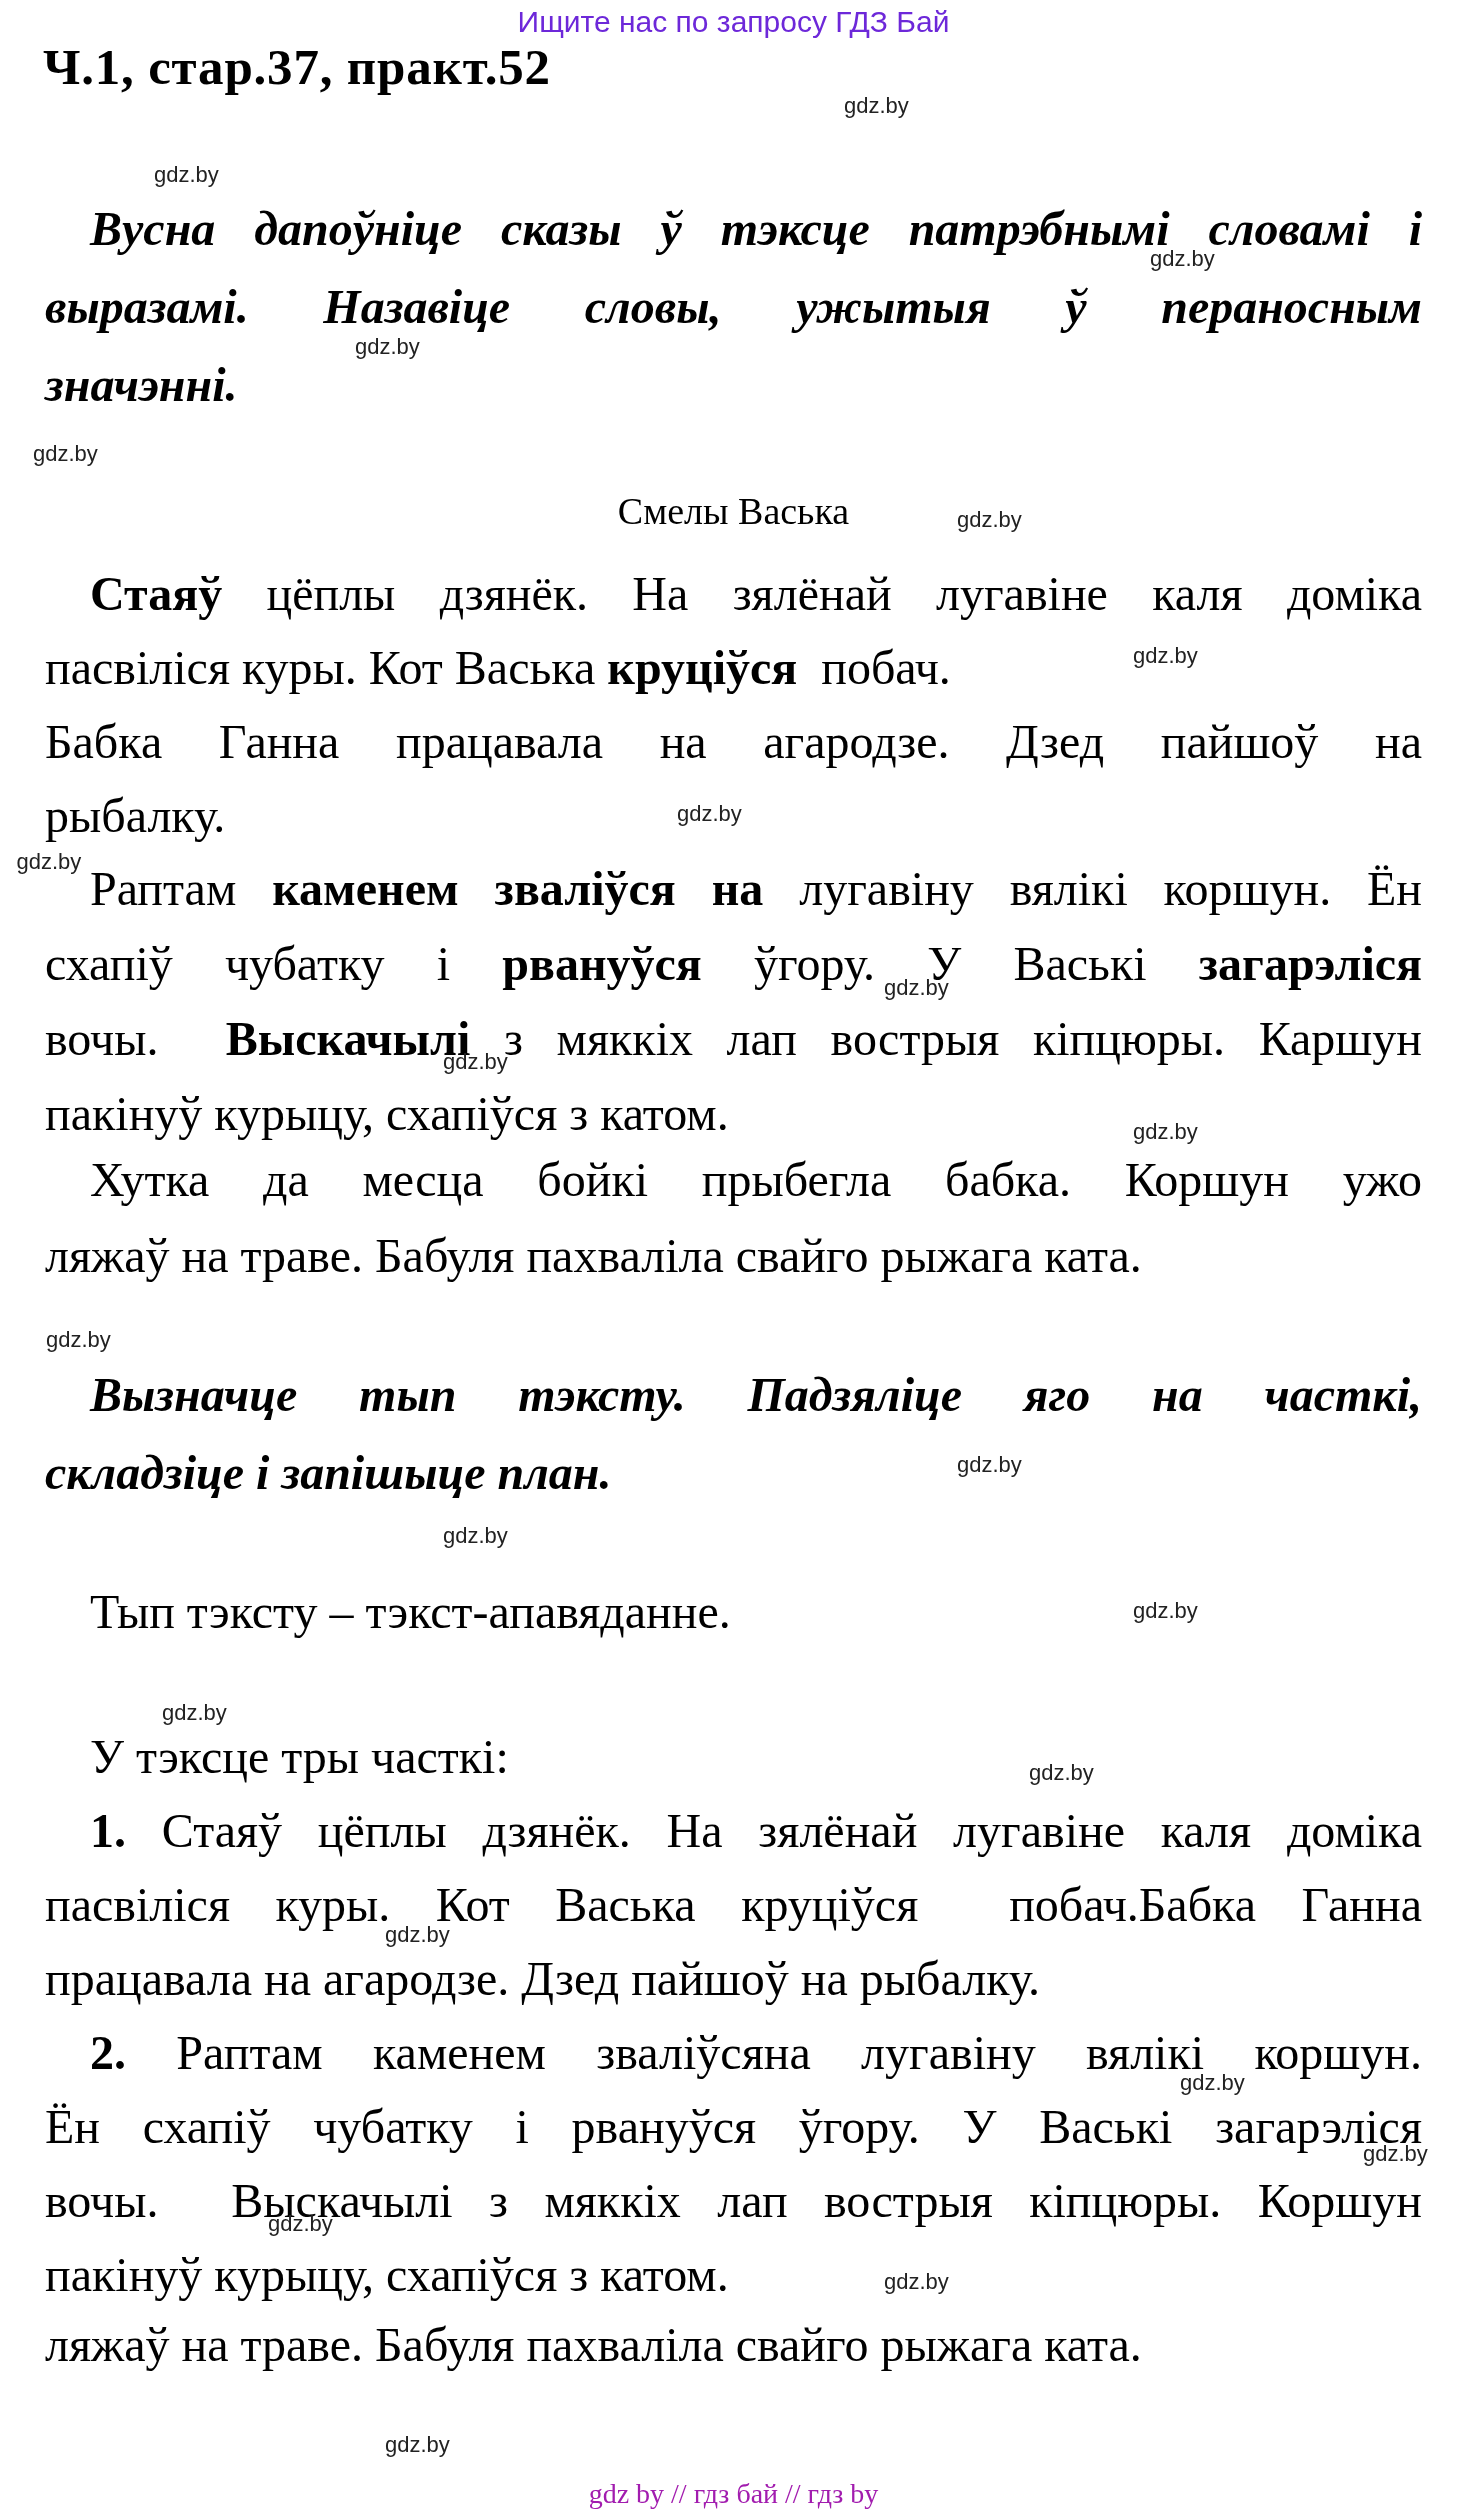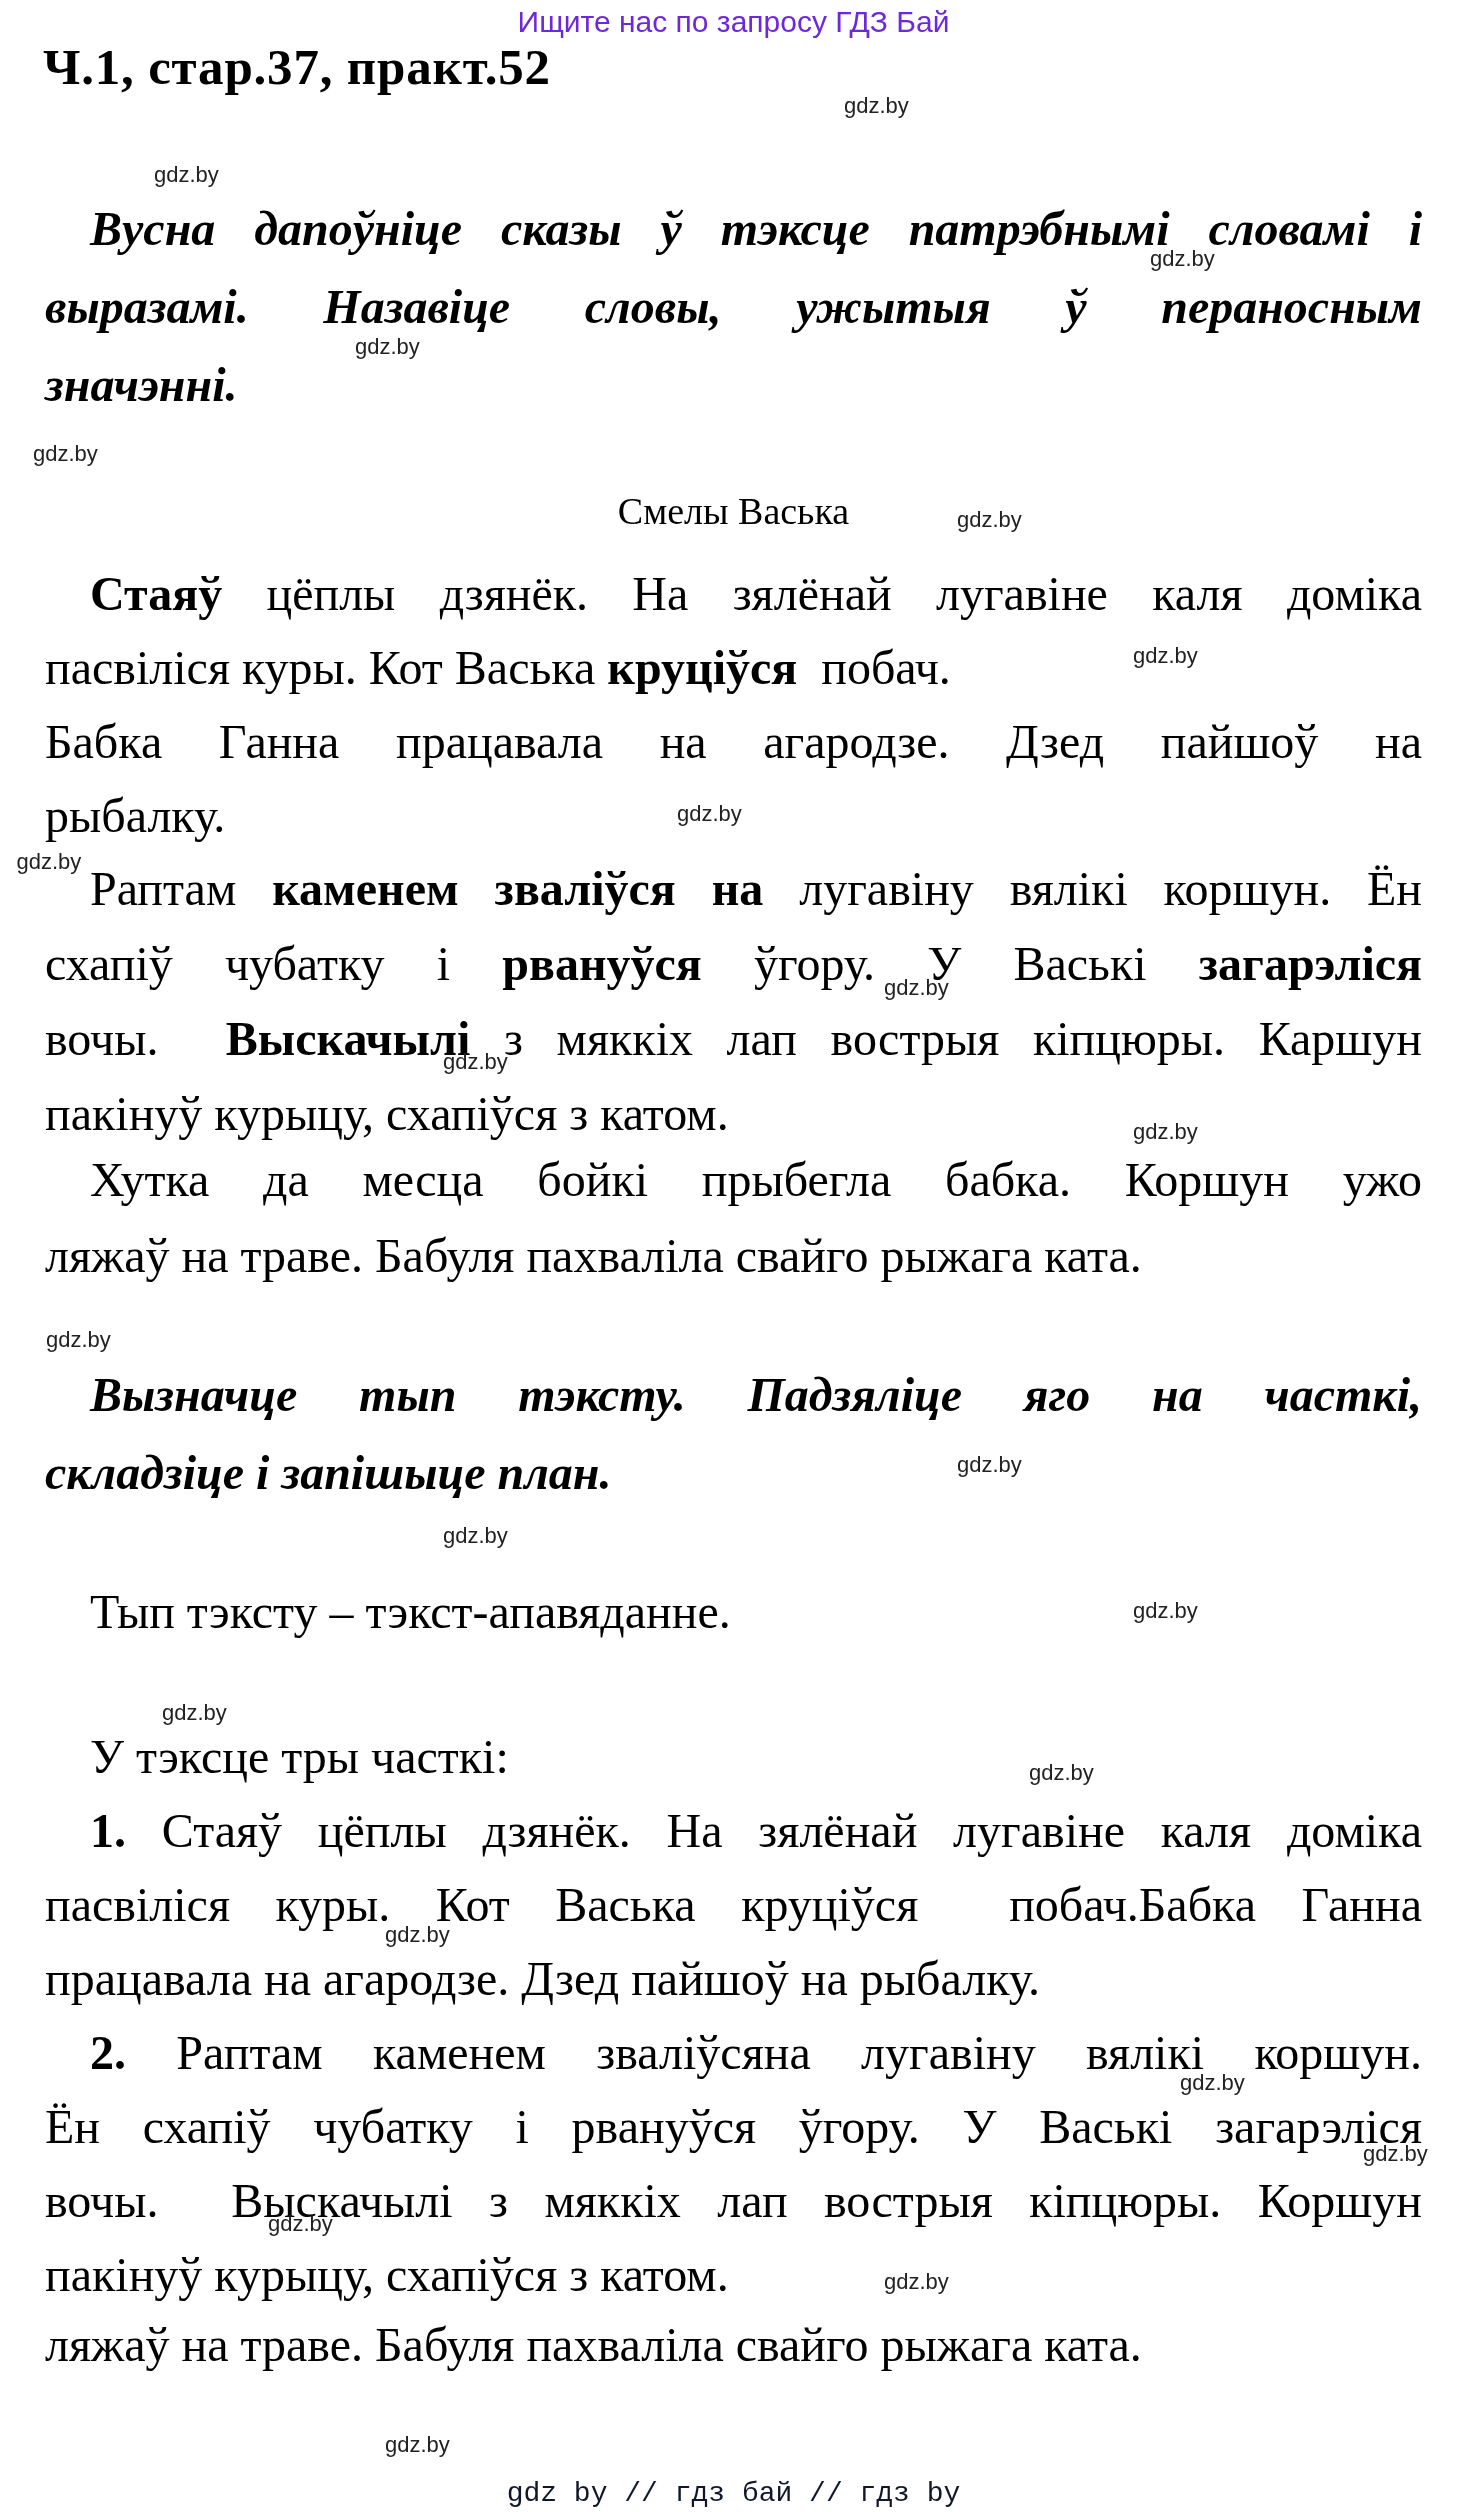--- a/index.html
+++ b/index.html
@@ -36,21 +36,21 @@
   #answer-head{top:1720px;}
   #num-1{top:1794px;}       #num-1 .line{line-height:74px;}
   #num-2{top:2016px;}       #num-2 .line{line-height:74px;}
   #num-3{top:2308px;}       #num-3 .line{line-height:73px;}
   .wm{
     position:absolute;font-family:"Liberation Sans",sans-serif;
     font-size:22px;color:#222;white-space:nowrap;
   }
   .site-footer{
     position:absolute;top:2478px;left:0;width:100%;text-align:center;
-    font-family:Liberation Mono, monospace;font-size:28px;color:#0f172a;
+    font-family:Liberation Serif, serif;font-size:28px;color:#a21caf;
   }
 </style>
 </head>
 <body>
 
 <div class="promo">Ищите нас по запросу ГДЗ Бай</div>
 
 <div class="doc-title">Ч.1, стар.37, практ.52</div>
 
 <div class="block italic-block" id="task-intro">

